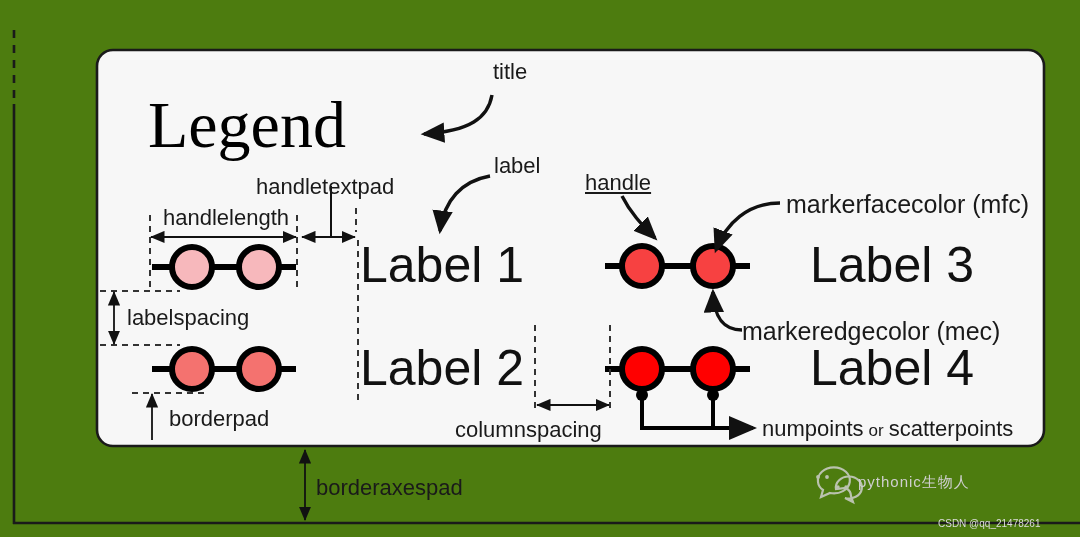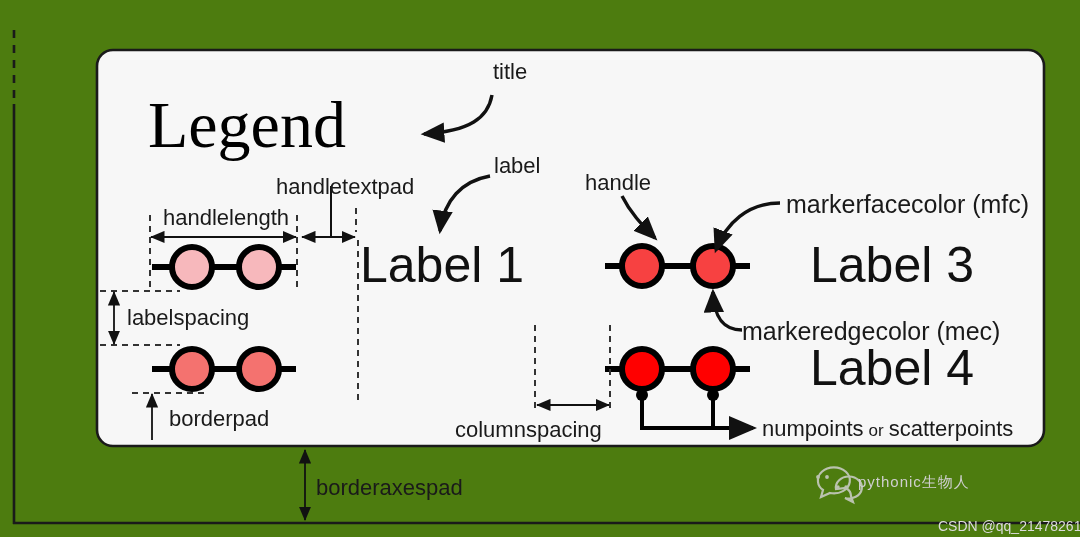--- a/index.html
+++ b/index.html
@@ -38,21 +38,21 @@
   .wm{
     position:absolute;
     color:#cfcfcf;
     font-size:15px;
     white-space:nowrap;
     letter-spacing:1px;
   }
   .wm-csdn{
     position:absolute;
     color:#dcdcdc;
-    font-size:14px;
+    font-size:10px;
     white-space:nowrap;
   }
   .numpt-small{font-size:17px;}
 </style>
 </head>
 <body>
 
 <div id="root">
 
   <svg id="svg" viewBox="0 0 1080 537" xmlns="http://www.w3.org/2000/svg">
@@ -183,30 +183,31 @@
       <circle cx="827" cy="477" r="1.9" fill="#d2d2d2"></circle>
       <path d="M836,489 a13,11 0 1,1 9,9 l8,4 l-2,-6 a12,10 0 0,0 -5,-8 z" fill="none" stroke="#d2d2d2" stroke-width="2.2"></path>
       <circle cx="838" cy="487" r="1.7" fill="#d2d2d2"></circle>
       <circle cx="846" cy="487" r="1.7" fill="#d2d2d2"></circle>
     </g>
   </svg>
 
   <div class="legend-title" style="left:148px;top:92px;">Legend</div>
 
   <div class="legend-label" style="left:360px;top:240px;">Label 1</div>
+  <div class="legend-label" style="left:360px;top:343px;">Label 2</div>
   <div class="legend-label" style="left:810px;top:240px;">Label 3</div>
   <div class="legend-label" style="left:810px;top:343px;">Label 4</div>
 
   <div class="ann ann-md" style="left:493px;top:61px;">title</div>
 
   <div class="ann ann-md" style="left:494px;top:155px;">label</div>
 
-  <div class="ann ann-md" style="left:585px;top:172px;">handle</div>
-
-  <div class="ann ann-md" style="left:276px;top:176px;text-align:right;">handletextpad</div>
+  <div class="ann ann-md" style="left:585px;top:172px;text-decoration:underline;">handle</div>
+
+  <div class="ann ann-md" style="left:256px;top:176px;text-align:right;">handletextpad</div>
 
   <div class="ann ann-md" style="left:163px;top:207px;">handlelength</div>
 
   <div class="ann ann-md" style="left:127px;top:307px;">labelspacing</div>
 
   <div class="ann ann-md" style="left:169px;top:408px;">borderpad</div>
 
   <div class="ann ann-md" style="left:455px;top:419px;">columnspacing</div>
 
   <div class="ann ann-md" style="left:316px;top:477px;">borderaxespad</div>

